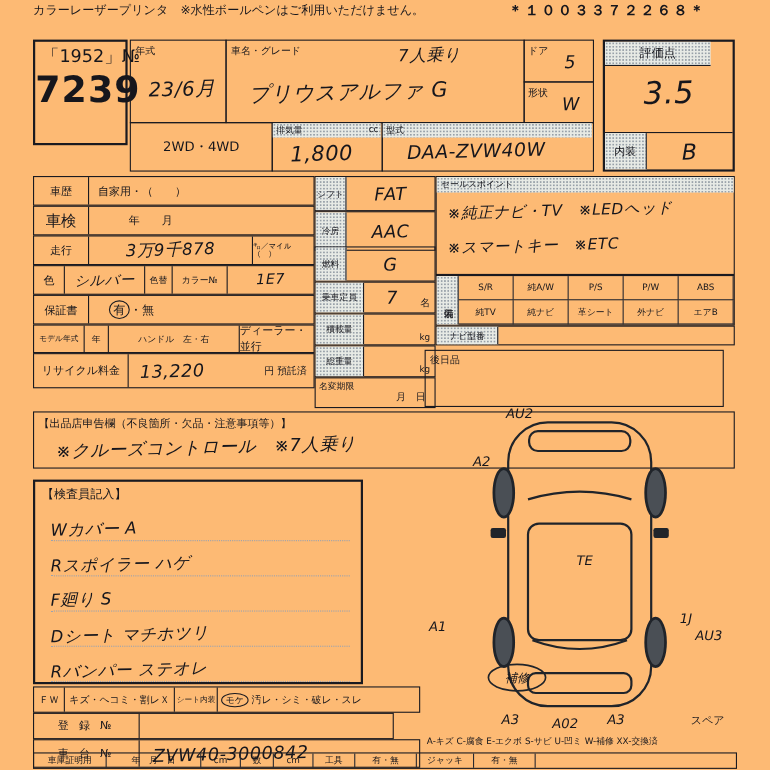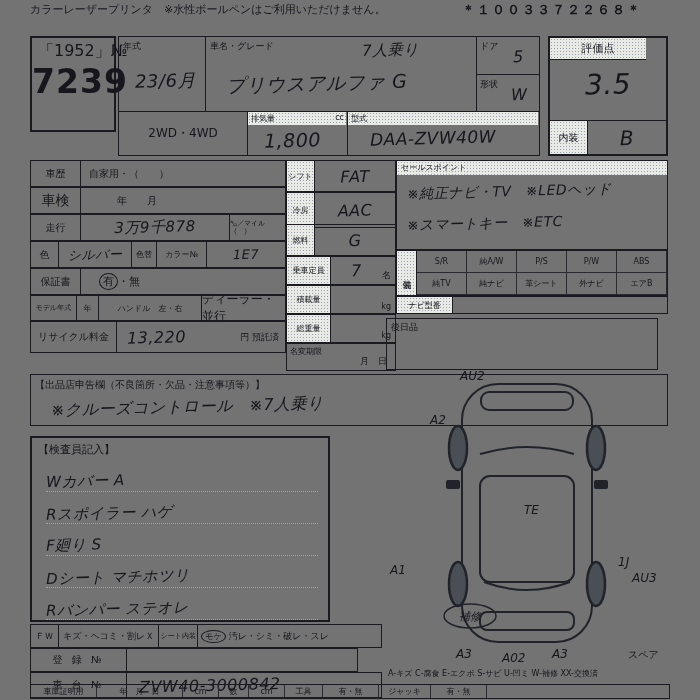--- a/index.html
+++ b/index.html
@@ -1,17 +1,17 @@
 <!DOCTYPE html>
 <html><head>
 <meta charset="utf-8">
 <style>
   *{box-sizing:border-box;margin:0;padding:0}
   html,body{background:#cfd2cf}
-  .sheet{position:relative;width:700px;height:700px;margin:0 auto;background:#737373;
+  .sheet{position:relative;width:700px;height:700px;margin:0 auto;background:#fdba74;
          font-family:"DejaVu Sans",sans-serif;color:#16161c;overflow:hidden}
   .abs{position:absolute}
   .bx{border:1.5px solid #1a1a20}
   .bx2{border:2px solid #1a1a20}
   .sh{background-color:#e7eae5;background-image:radial-gradient(#97a0a8 .6px,transparent .7px);background-size:3px 3px}
   .hand{font-style:italic;display:inline-block;transform:rotate(-1.5deg);letter-spacing:.5px}
   .circ{border:1.5px solid #1a1a20;border-radius:50%;padding:0 3px;display:inline-block}
   .ctr{display:flex;align-items:center;justify-content:center}
   .flx{display:flex;align-items:stretch}
   .dotline{border-bottom:1px dotted #9aa2b0}
@@ -96,21 +96,21 @@
     <div style="flex:1;display:flex;align-items:center;padding-left:18px;font-size:11px">
       <span class="circ">有</span>
       <span>・</span>
       <span>無</span>
     </div>
   </div>
   <div class="abs bx flx" style="left:30px;top:295px;width:256px;height:26px">
     <div class="ctr brd-r" style="width:46px;font-size:7px;text-align:center">モデル年式</div>
     <div class="ctr brd-r" style="width:22px;font-size:8px">年</div>
     <div class="ctr" style="flex:1;font-size:8px">ハンドル　左・右</div>
-    <div class="ctr brd-l" style="width:84px;font-size:12px">ディーラー・並行</div>
+    <div class="ctr brd-l" style="width:68px;font-size:10px">ディーラー・並行</div>
   </div>
   <div class="abs bx flx" style="left:30px;top:321px;width:256px;height:32px">
     <div class="ctr brd-r" style="width:86px;font-size:10px">リサイクル料金</div>
     <div class="ctr hand" style="font-size:16px;padding-left:10px">13,220</div>
     <div class="ctr" style="margin-left:auto;padding-right:6px;font-size:9px">円 預託済</div>
   </div>
 
   <div class="abs bx flx" style="left:286px;top:160px;width:110px;height:32px">
     <div class="sh ctr brd-r" style="width:28px;font-size:8px">シフト</div>
     <div class="ctr hand" style="flex:1;font-size:16px">FAT</div>

